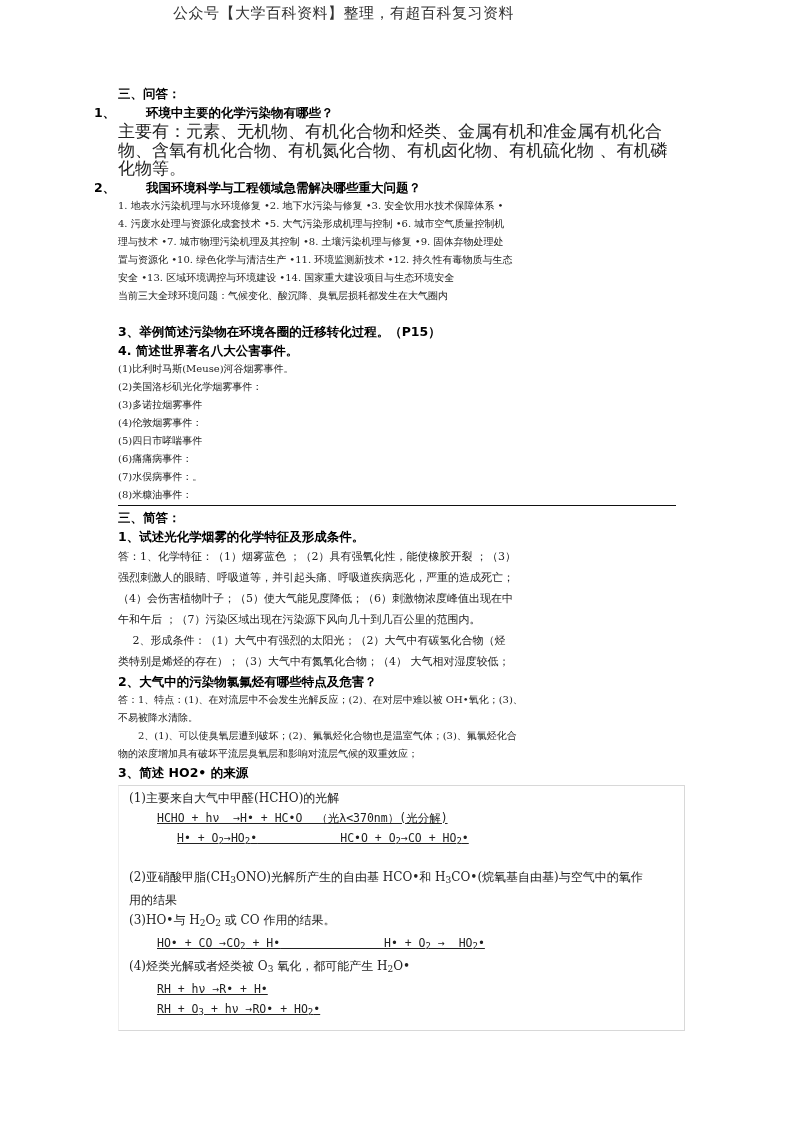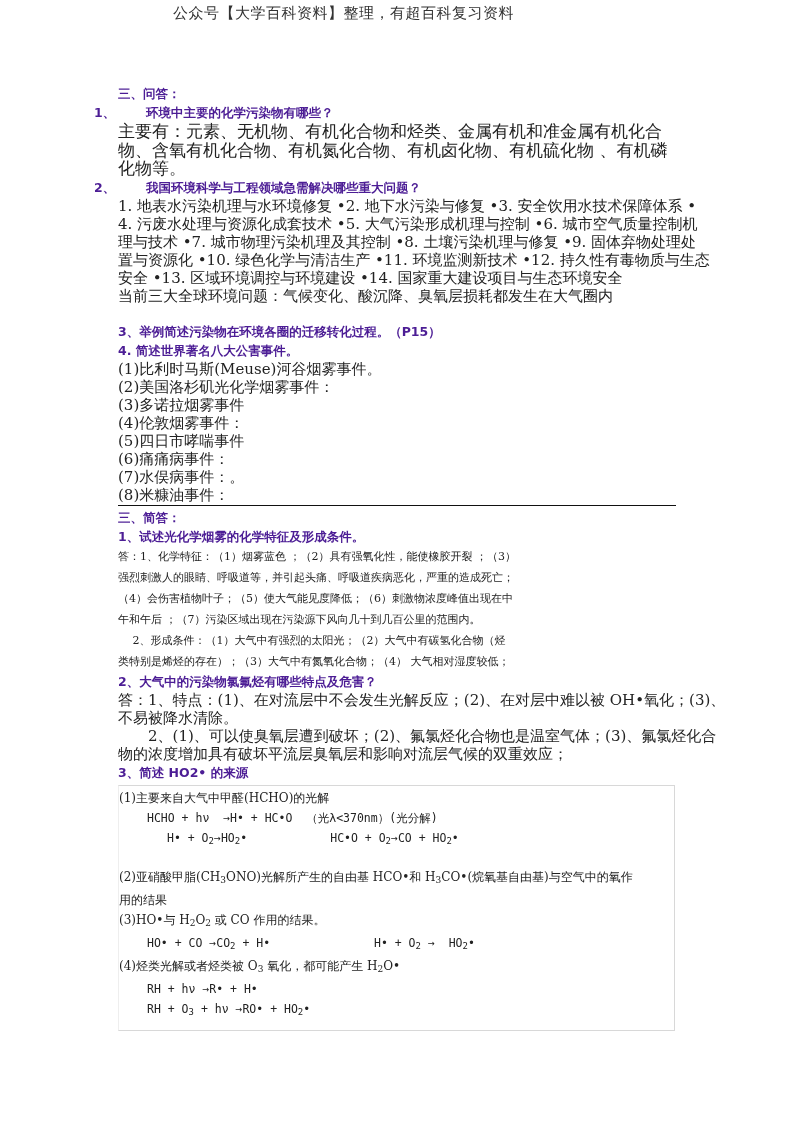--- a/index.html
+++ b/index.html
@@ -1,31 +1,31 @@
 <!DOCTYPE html>
 <html><head>
 <meta charset="utf-8">
 <style>
   html, body { margin: 0; padding: 0; background: #ffffff; }
   body { width: 793px; height: 1122px; position: relative; overflow: hidden;
          font-family: "DejaVu Serif", "Liberation Serif", serif; color: #222; }
   .header { position: absolute; top: 4px; left: 0; width: 687px; text-align: center;
             font-size: 15px; color: #333; letter-spacing: 0.5px; }
   .page { position: absolute; left: 118px; top: 84px; width: 560px; }
-  .b { font-weight: bold; font-family: "DejaVu Sans", "Liberation Sans", sans-serif; color: #4c1d95; }
-  .line { font-size: 15px; line-height: 18px; white-space: nowrap; }
+  .b { font-weight: bold; font-family: "DejaVu Sans", "Liberation Sans", sans-serif; color: #000000; }
+  .line { font-size: 10px; line-height: 18px; white-space: nowrap; }
   .sm { font-size: 17px; line-height: 18.5px; }
   .q { font-size: 12.5px; line-height: 19px; }
   .big { font-size: 11px; line-height: 21px; }
   .num { position: absolute; left: -24px; }
   .hang { position: relative; }
   .indent-q { padding-left: 28px; }
   .sep { border-top: 1.4px solid #111; width: 558px; margin: 1px 0 2px 0; }
-  .box { border: 1px solid #d8d8d8; border-left: 1px solid #eee; width: 555px; padding: 2px 0 8px 0; margin-top: 3px; }
-  .eq { padding-left: 28px; font-size: 11.5px; line-height: 20px; font-family: "DejaVu Sans Mono", "Liberation Mono", monospace; white-space: pre; }
+  .box { border: 1px solid #d8d8d8; border-left: 1px solid #eee; width: 555px; padding: 2px 0 8px 10px; margin-top: 3px; }
+  .eq { padding-left: 28px; font-size: 11.5px; line-height: 20px; font-family: "DejaVu Sans Mono", "Liberation Mono", monospace; white-space: pre; text-decoration: underline; }
   .eq2 { padding-left: 48px; }
   .bl { font-size: 12px; line-height: 20px; }
   sub { font-size: 9px; vertical-align: -2px; }
   .gap { height: 17px; }
 </style>
 </head>
 <body>
 
 <div class="header">公众号【大学百科资料】整理，有超百科复习资料</div>
 

